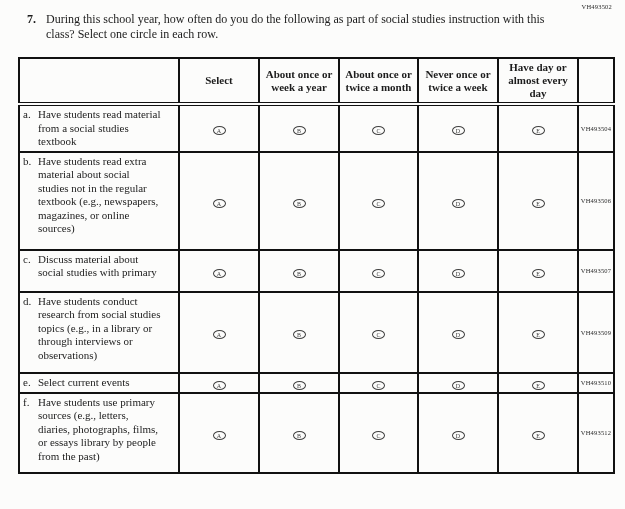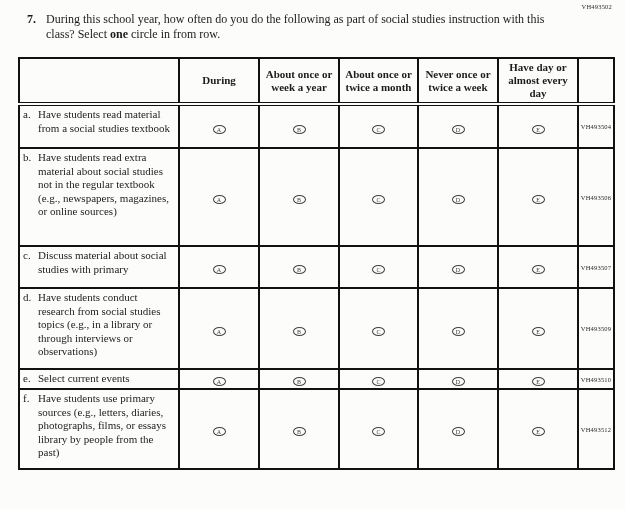--- a/index.html
+++ b/index.html
@@ -16,21 +16,21 @@
     font-size:6.5px;color:#2a2a2a;letter-spacing:0.2px;
   }
   .question{
     margin:12px 0 0 27px;
     max-width:535px;
     font-size:12px;line-height:14.5px;
     display:flex;
   }
   .qnum{font-weight:bold;width:19px;flex:0 0 19px;}
   .qtext{flex:1;}
-  .bold{font-weight:bold;}
+  .bold{font-weight:normal;}
   table.qtable{
     border-collapse:collapse;
     table-layout:fixed;
     width:595px;
     margin:16px 0 0 18px;
     border:2px solid #111;
   }
   .qtable th,.qtable td{
     border:2px solid #111;
     padding:0;
@@ -42,21 +42,21 @@
     padding:2px 1px;
     border-bottom:4px double #111;
   }
   td.label-cell{
     vertical-align:top;
     font-size:11px;line-height:13.5px;
     padding:2px 1px 2px 3px;
   }
   td.label-cell .cellflex{display:flex;}
   .itm{flex:0 0 15px;}
-  .txt{flex:1;padding-right:2px;}
+  .txt{flex:1;padding-right:16px;}
   td.opt{text-align:center;vertical-align:middle;}
   .oval{
     display:inline-block;
     width:13px;height:9px;
     border:1px solid #3f3f3f;
     border-radius:50%;
     font-size:6px;line-height:8px;
     text-align:center;color:#3f3f3f;
     box-sizing:border-box;
   }
@@ -66,37 +66,37 @@
     letter-spacing:0.2px;
   }
 </style>
 </head>
 <body>
 
 <div class="page-code-top">VH493502</div>
 
 <div class="question">
   <span class="qnum">7.</span>
-  <span class="qtext"><span>During this school year, how often do you do the following as part of social studies instruction with this class? Select </span><span class="bold">one</span><span> circle in from row.</span></span>
+  <span class="qtext"><span>During this school year, how often do you do the following as part of social studies instruction with this class? Select </span><span class="bold">one</span><span> circle in each row.</span></span>
 </div>
 
 <table class="qtable">
   <colgroup>
     <col style="width:160px">
       <col style="width:80px">
       <col style="width:80px">
       <col style="width:79px">
       <col style="width:80px">
       <col style="width:80px">
       <col style="width:36px">
   </colgroup>
   <thead>
     <tr style="height:40px">
       <th></th>
-      <th>During</th>
+      <th>Select</th>
       <th>About once or week a year</th>
       <th>About once or twice a month</th>
       <th>Never once or twice a week</th>
       <th>Have day or almost every day</th>
       <th></th>
     </tr>
   </thead>
   <tbody>
     <tr style="height:44px">
       <td class="label-cell">

